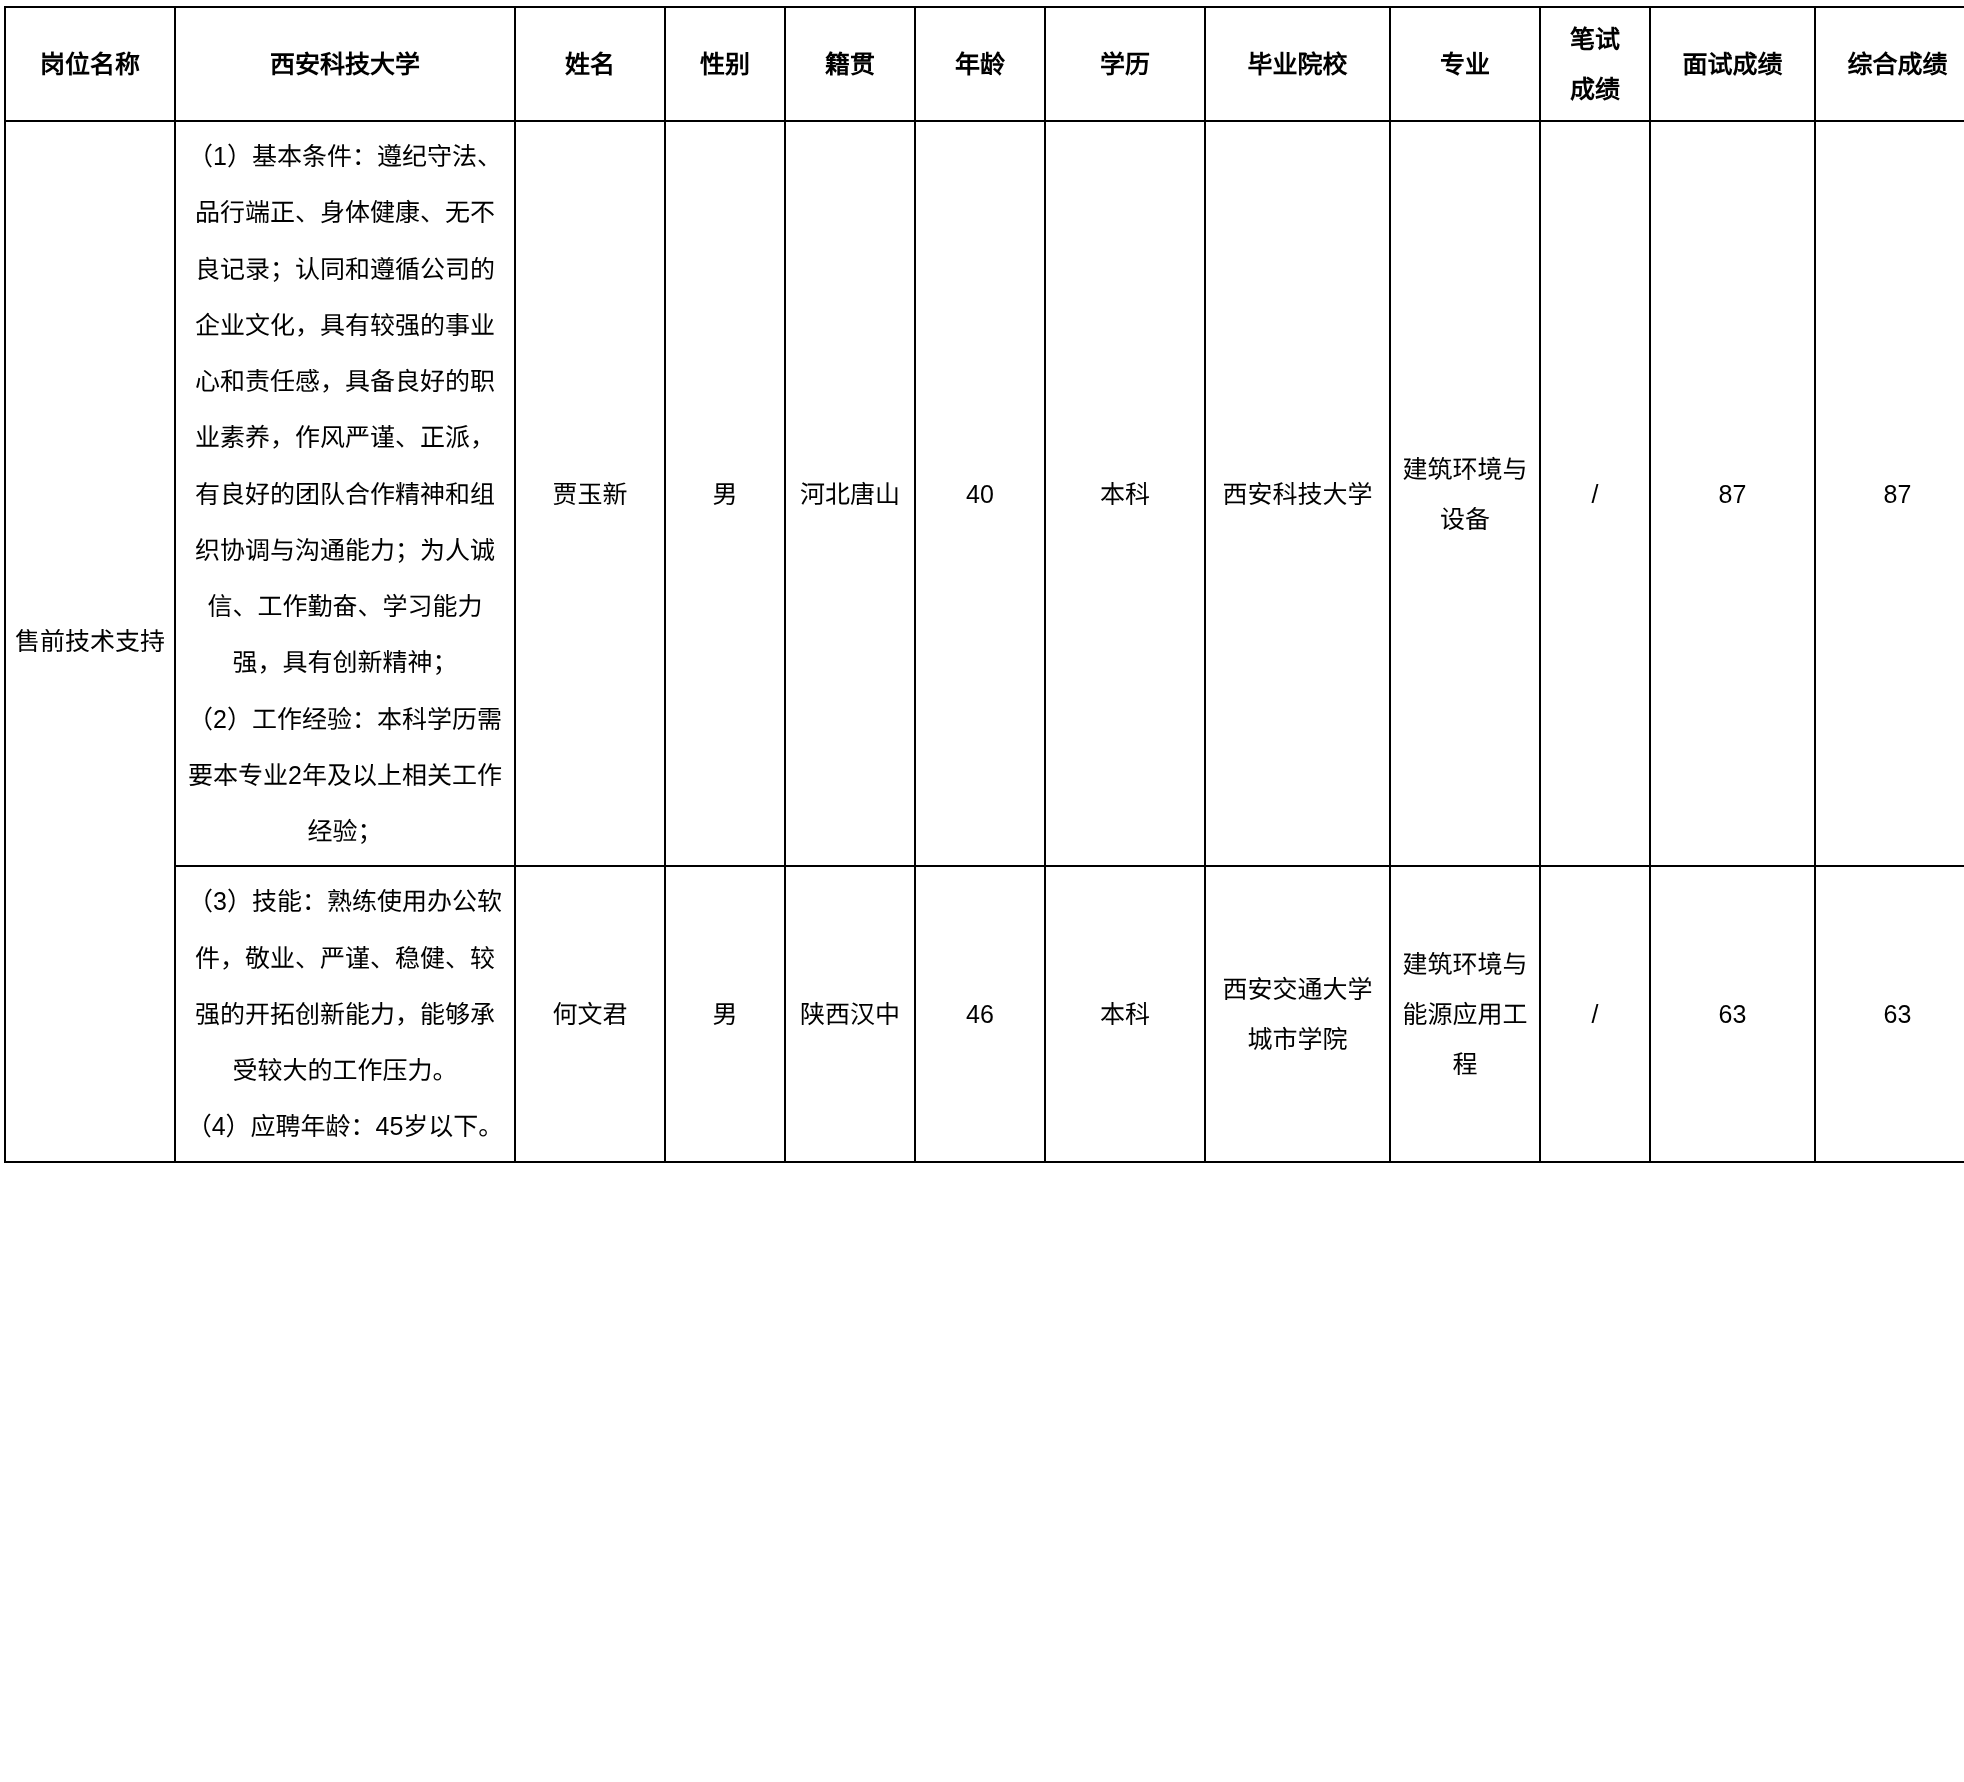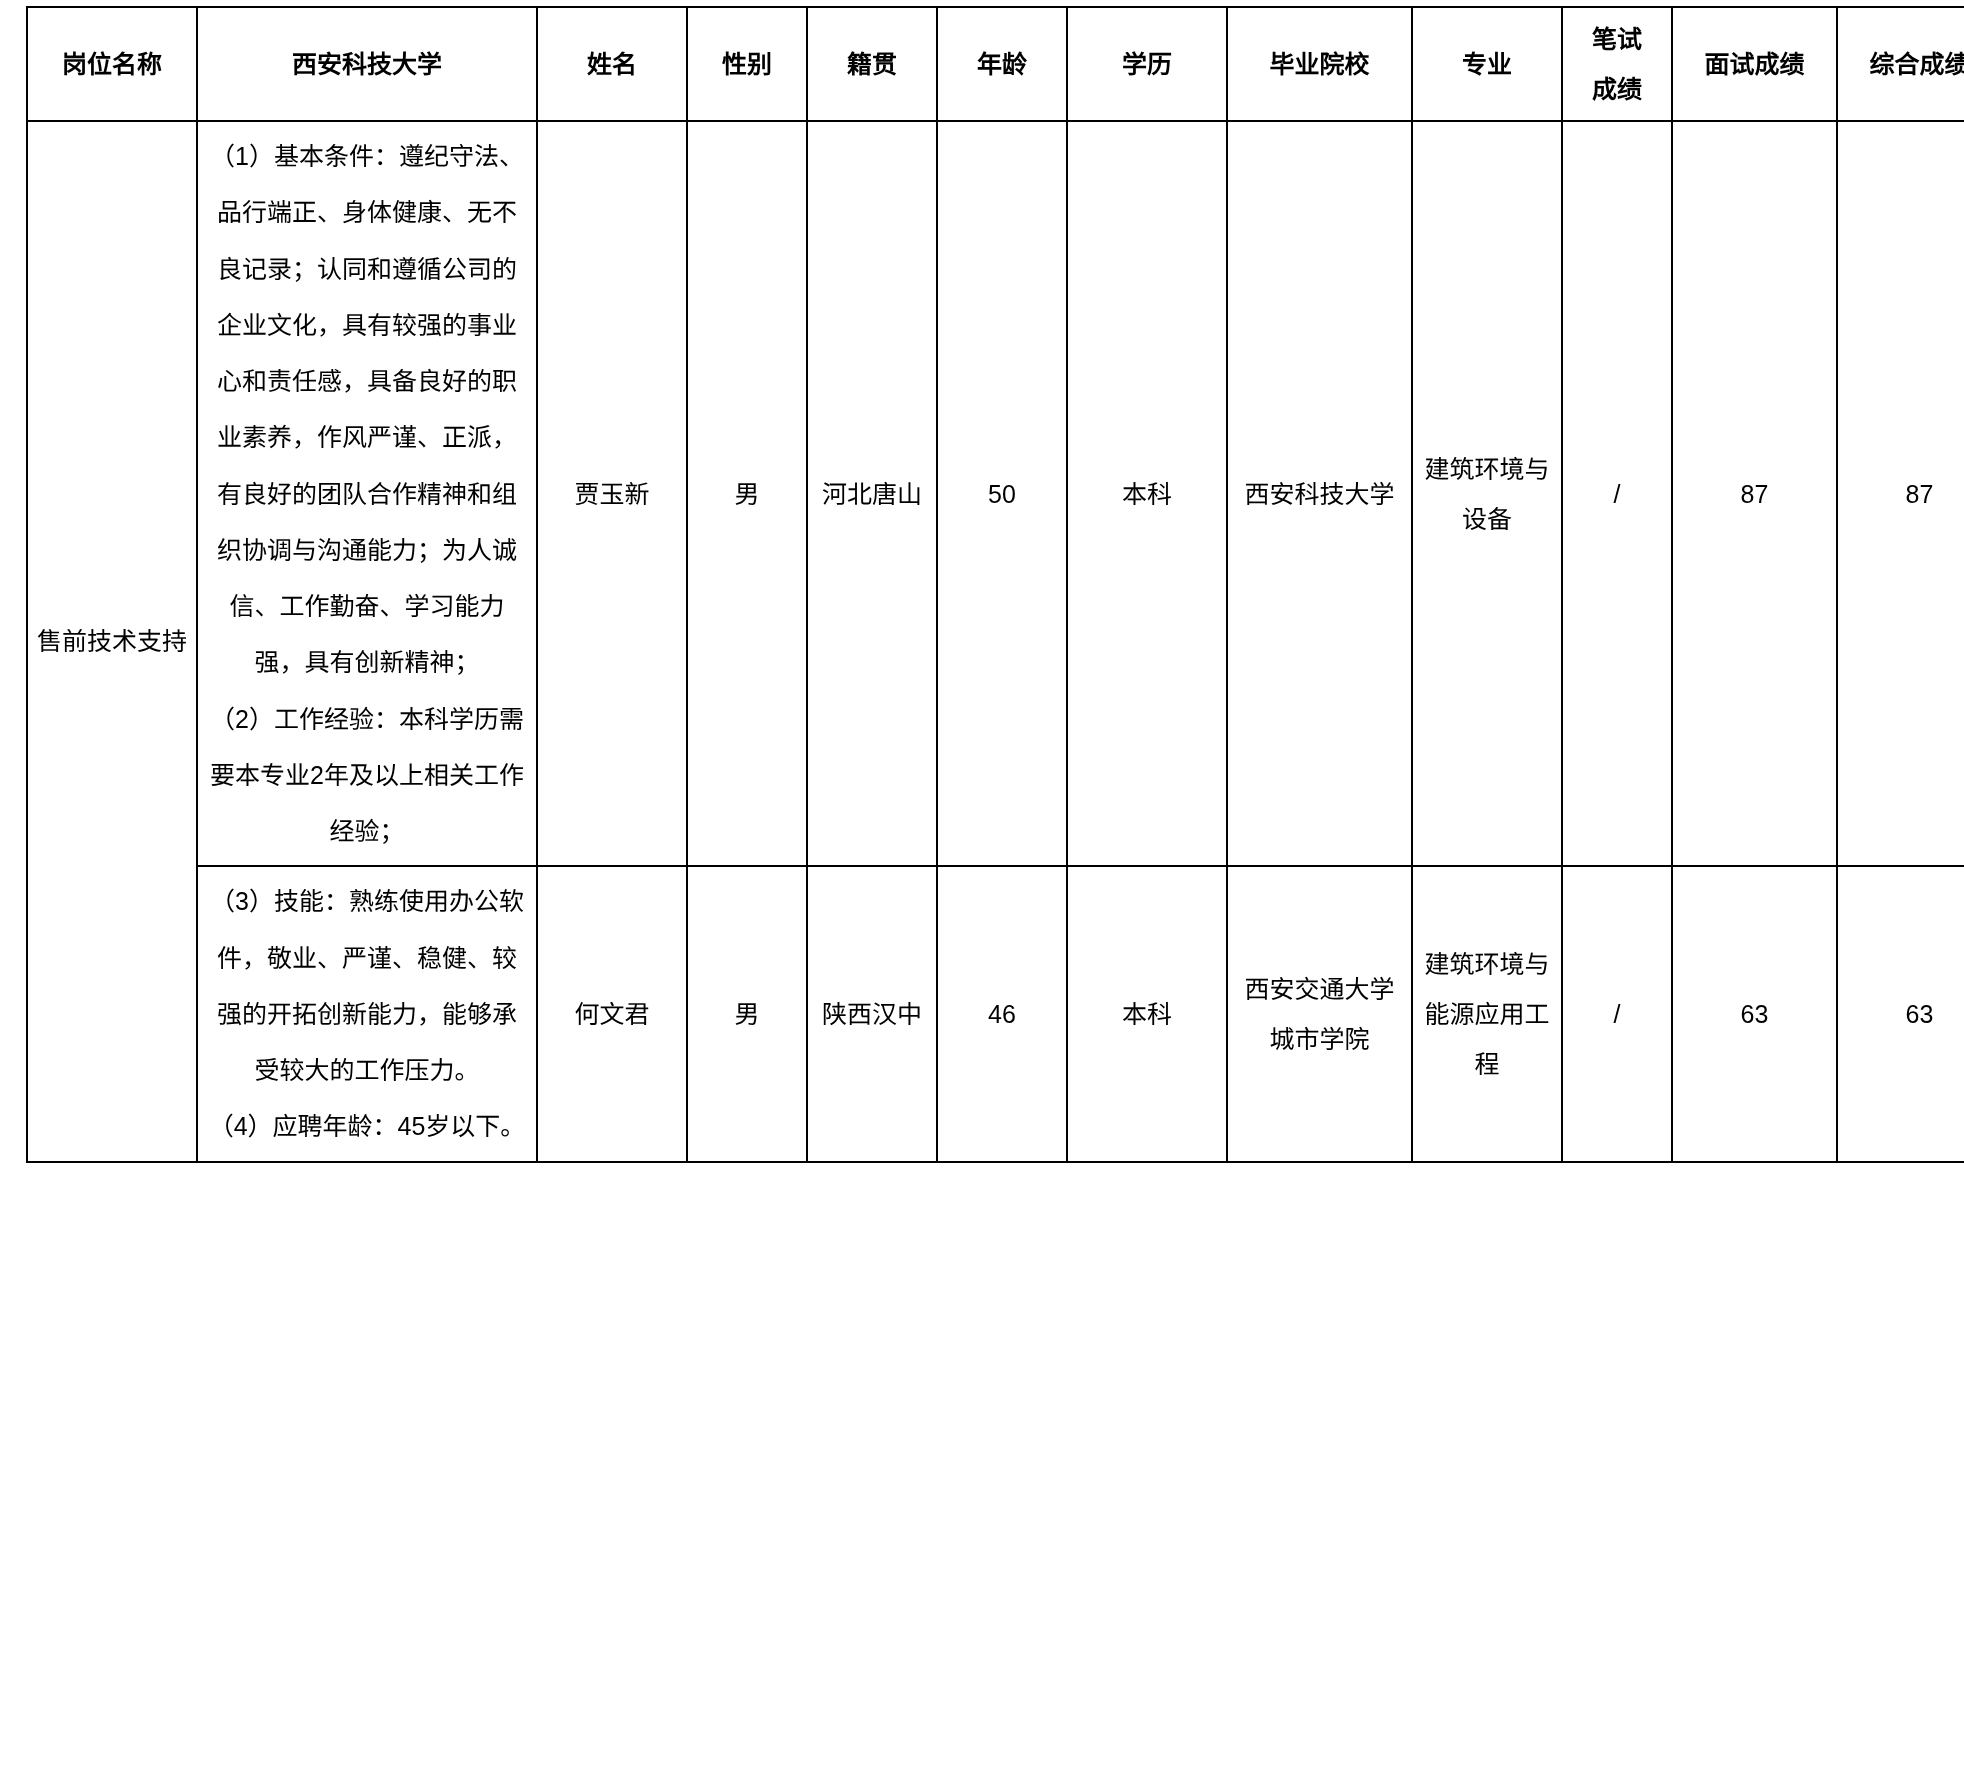--- a/index.html
+++ b/index.html
@@ -8,21 +8,21 @@
     background: #ffffff;
   }
   body {
     width: 1964px;
     font-family: "Liberation Sans", "DejaVu Sans", sans-serif;
     color: #000000;
   }
   .sheet {
     width: 1920px;
     box-sizing: border-box;
-    padding: 6px 6px 6px 26px;
+    padding: 6px 6px 6px 4px;
   }
   table.grid {
     border-collapse: collapse;
     table-layout: fixed;
     width: 1944px;
     margin: 0;
   }
   table.grid th, table.grid td {
     border: 2px solid #000000;
     vertical-align: middle;
@@ -118,21 +118,21 @@
     <tbody>
       <tr>
         <td class="post-name" rowspan="2">售前技术支持</td>
         <td class="req-cell">
           <p>（1）基本条件：遵纪守法、品行端正、身体健康、无不良记录；认同和遵循公司的企业文化，具有较强的事业心和责任感，具备良好的职业素养，作风严谨、正派，有良好的团队合作精神和组织协调与沟通能力；为人诚信、工作勤奋、学习能力强，具有创新精神；</p>
           <p>（2）工作经验：本科学历需要本专业2年及以上相关工作经验；</p>
         </td>
         <td>贾玉新</td>
         <td>男</td>
         <td>河北唐山</td>
-        <td>50</td>
+        <td>40</td>
         <td>本科</td>
         <td>西安科技大学</td>
         <td>建筑环境与设备</td>
         <td>/</td>
         <td>87</td>
         <td>87</td>
 
       </tr>
       <tr>
         <td class="req-cell">

